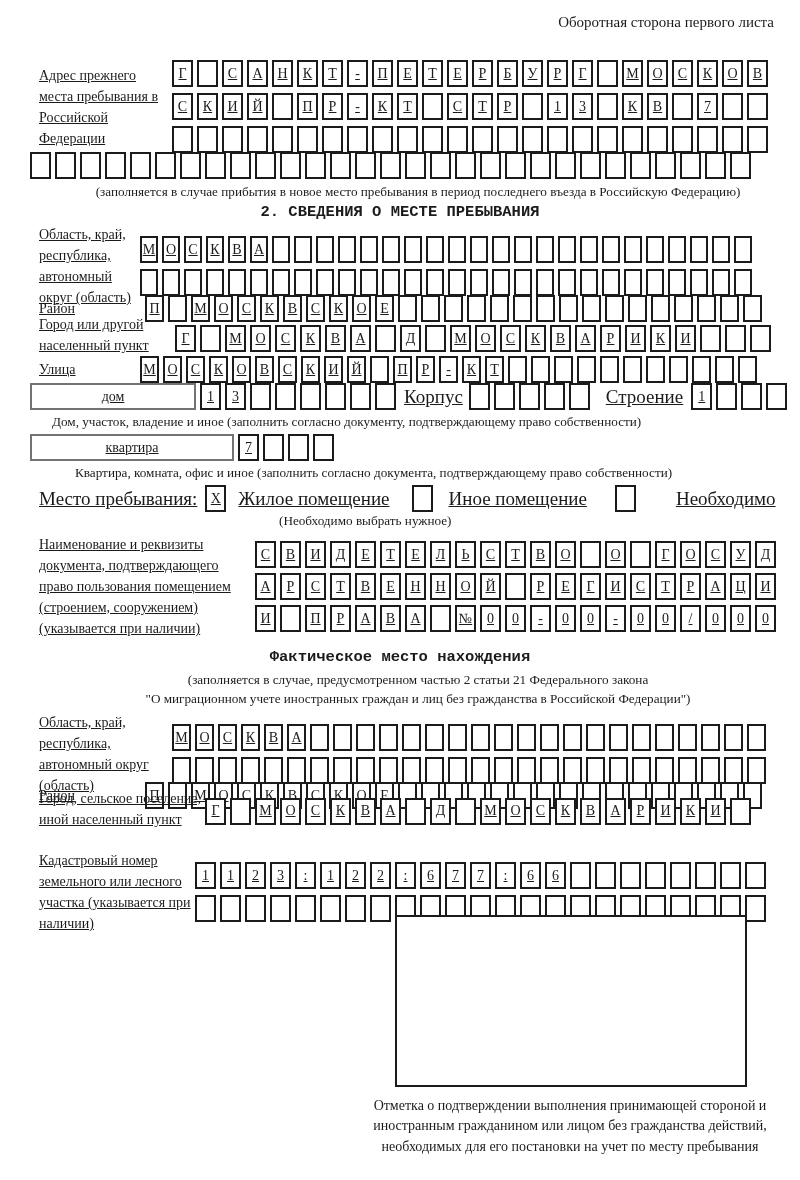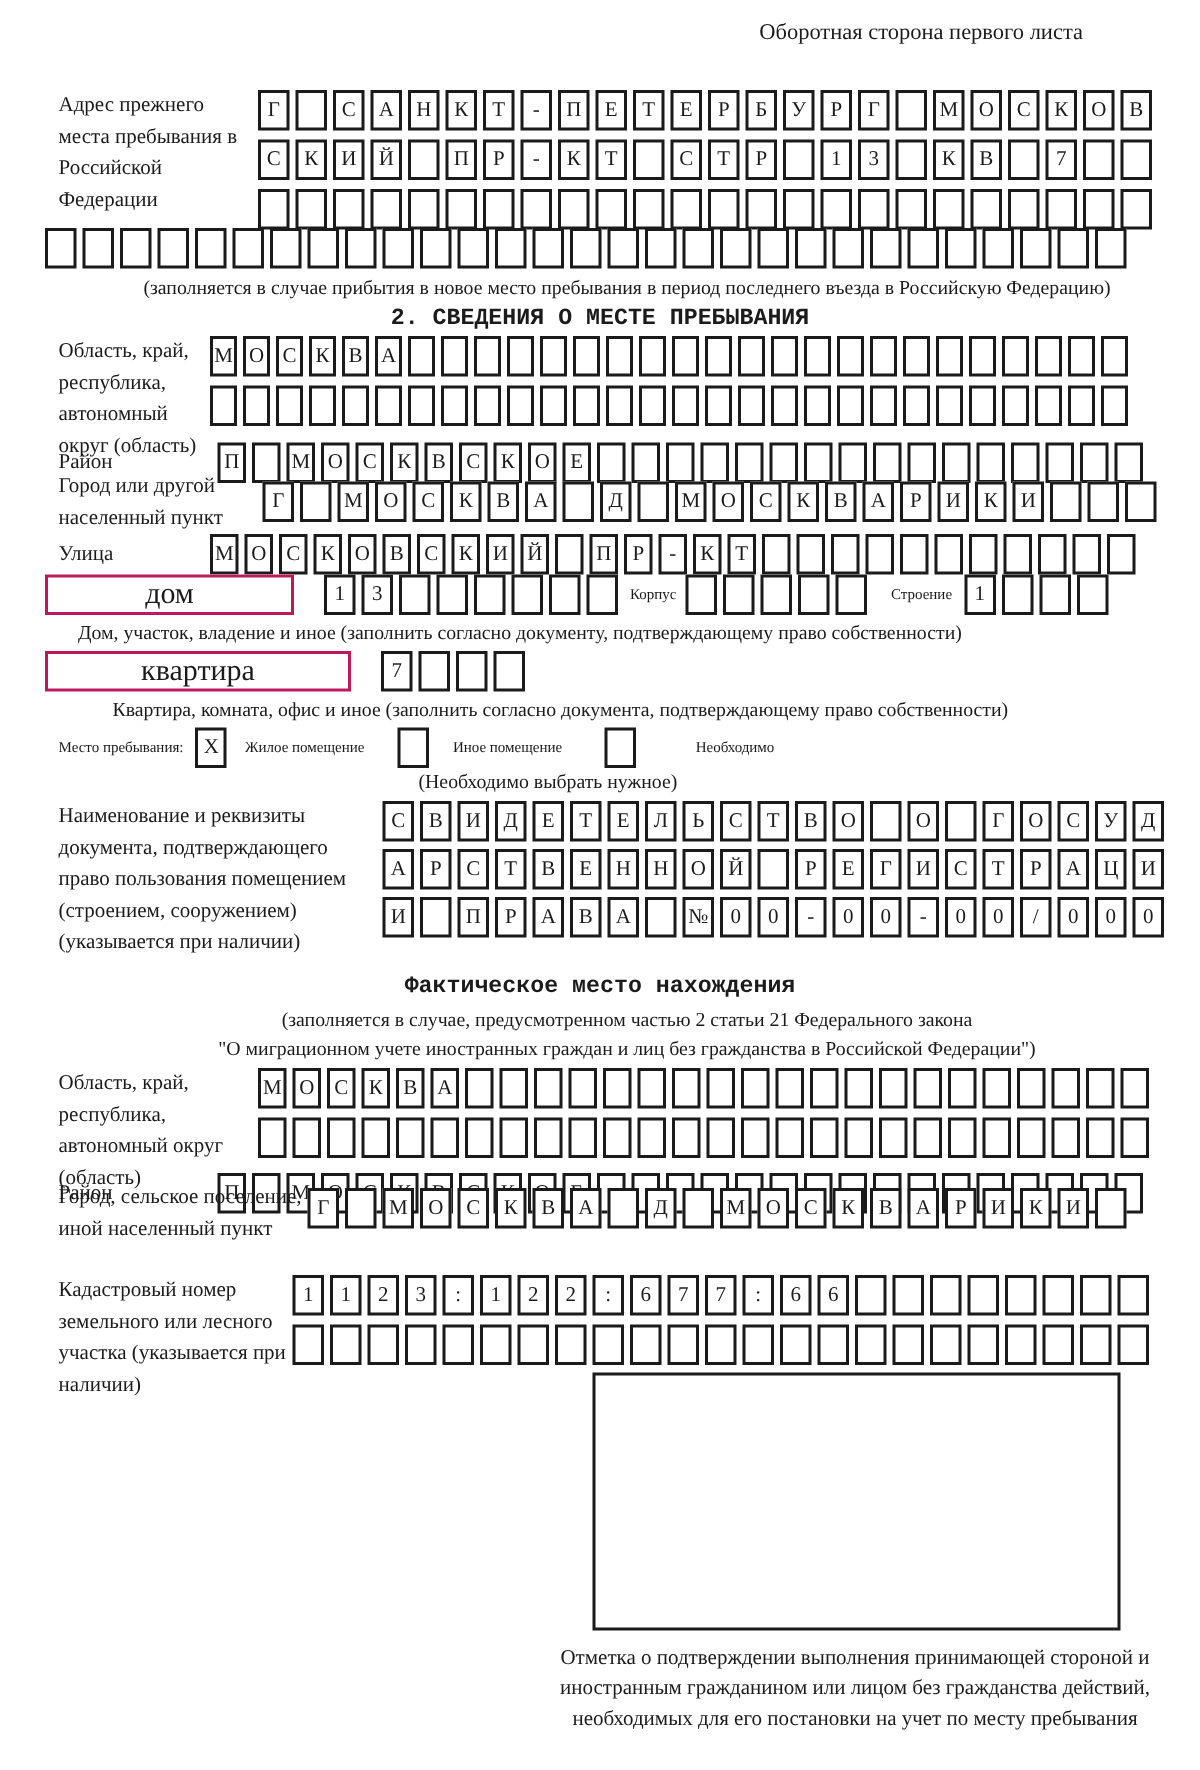--- a/index.html
+++ b/index.html
@@ -5,43 +5,43 @@
   html,body{margin:0;padding:0;background:#fff;}
   #page{
     position:relative;
     width:800px;height:1180px;
     background:#ffffff;
     color:#1b1b1b;
     font-family:"Liberation Serif","DejaVu Serif",serif;
     overflow:hidden;
   }
   .abs{position:absolute;left:0;right:0;}
-  .frow{display:flex;align-items:flex-start;padding-left:39px;}
+  .frow{display:flex;align-items:center;padding-left:39px;text-decoration:underline;}
   .flabel{flex:0 0 auto;font-size:14px;line-height:21px;}
   .rows{display:flex;flex-direction:column;gap:6px;}
   .cells{display:flex;}
   .cell{
     box-sizing:content-box;flex:0 0 auto;
     width:17px;height:23px;
     border:2px solid #1b1b1b;margin-right:4px;
     display:flex;align-items:center;justify-content:center;
     font-size:14px;background:#fff;
   }
   .p23 .cell{width:15px;}
   .p22 .cell{width:14px;}
   .widebox{
-    box-sizing:content-box;flex:0 0 auto;height:23px;border:2px solid #be185d;
+    box-sizing:content-box;flex:0 0 auto;height:23px;border:2px solid #737373;
     display:flex;align-items:center;justify-content:center;
-    font-size:20px;background:#fff;margin-right:20px;
+    font-size:14px;background:#fff;margin-right:4px;
   }
   .caption{font-size:13.2px;margin-left:36px;}
   .center{text-align:center;}
   .sect-title{font-weight:bold;font-size:15.5px;text-align:center;font-family:Liberation Mono, monospace;}
-  .inline-label{font-size:10px;line-height:27px;}
-  .header-note{font-size:15px;text-align:right;padding-right:78px;}
+  .inline-label{font-size:19px;line-height:27px;}
+  .header-note{font-size:15px;text-align:right;padding-right:26px;}
   .conf-box{position:absolute;box-sizing:border-box;border:2px solid #1b1b1b;background:#fff;}
 </style>
 </head>
 <body>
 
 <div id="page">
 
   <div class="abs header-note" style="top:14px">Оборотная сторона первого листа</div>
 
   <div class="abs frow" style="top:60px">

